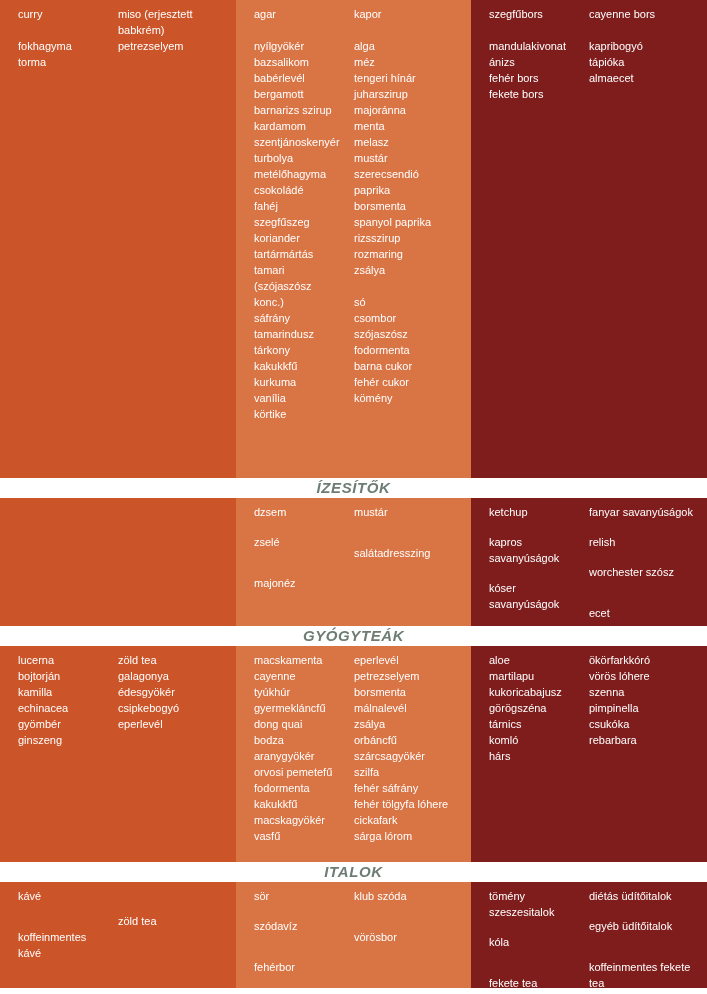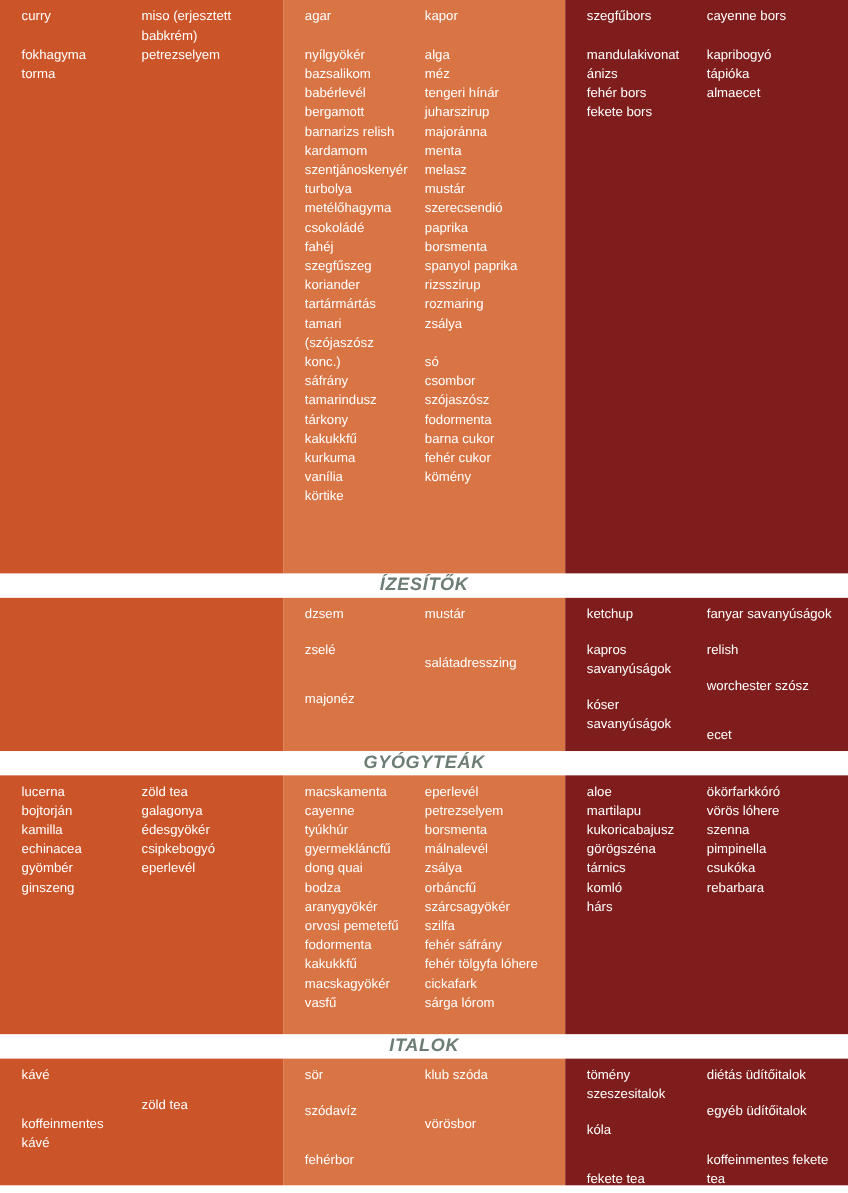--- a/index.html
+++ b/index.html
@@ -89,21 +89,21 @@
         </div>
       </div>
       <div class="panel mid">
         <div class="col tight">
           <div class="item">agar</div>
           <div class="item blank">&nbsp;</div>
           <div class="item">nyílgyökér</div>
           <div class="item">bazsalikom</div>
           <div class="item">babérlevél</div>
           <div class="item">bergamott</div>
-          <div class="item">barnarizs relish</div>
+          <div class="item">barnarizs szirup</div>
           <div class="item">kardamom</div>
           <div class="item">szentjánoskenyér</div>
           <div class="item">turbolya</div>
           <div class="item">metélőhagyma</div>
           <div class="item">csokoládé</div>
           <div class="item">fahéj</div>
           <div class="item">szegfűszeg</div>
           <div class="item">koriander</div>
           <div class="item">tartármártás</div>
           <div class="item">tamari (szójaszósz konc.)</div>

